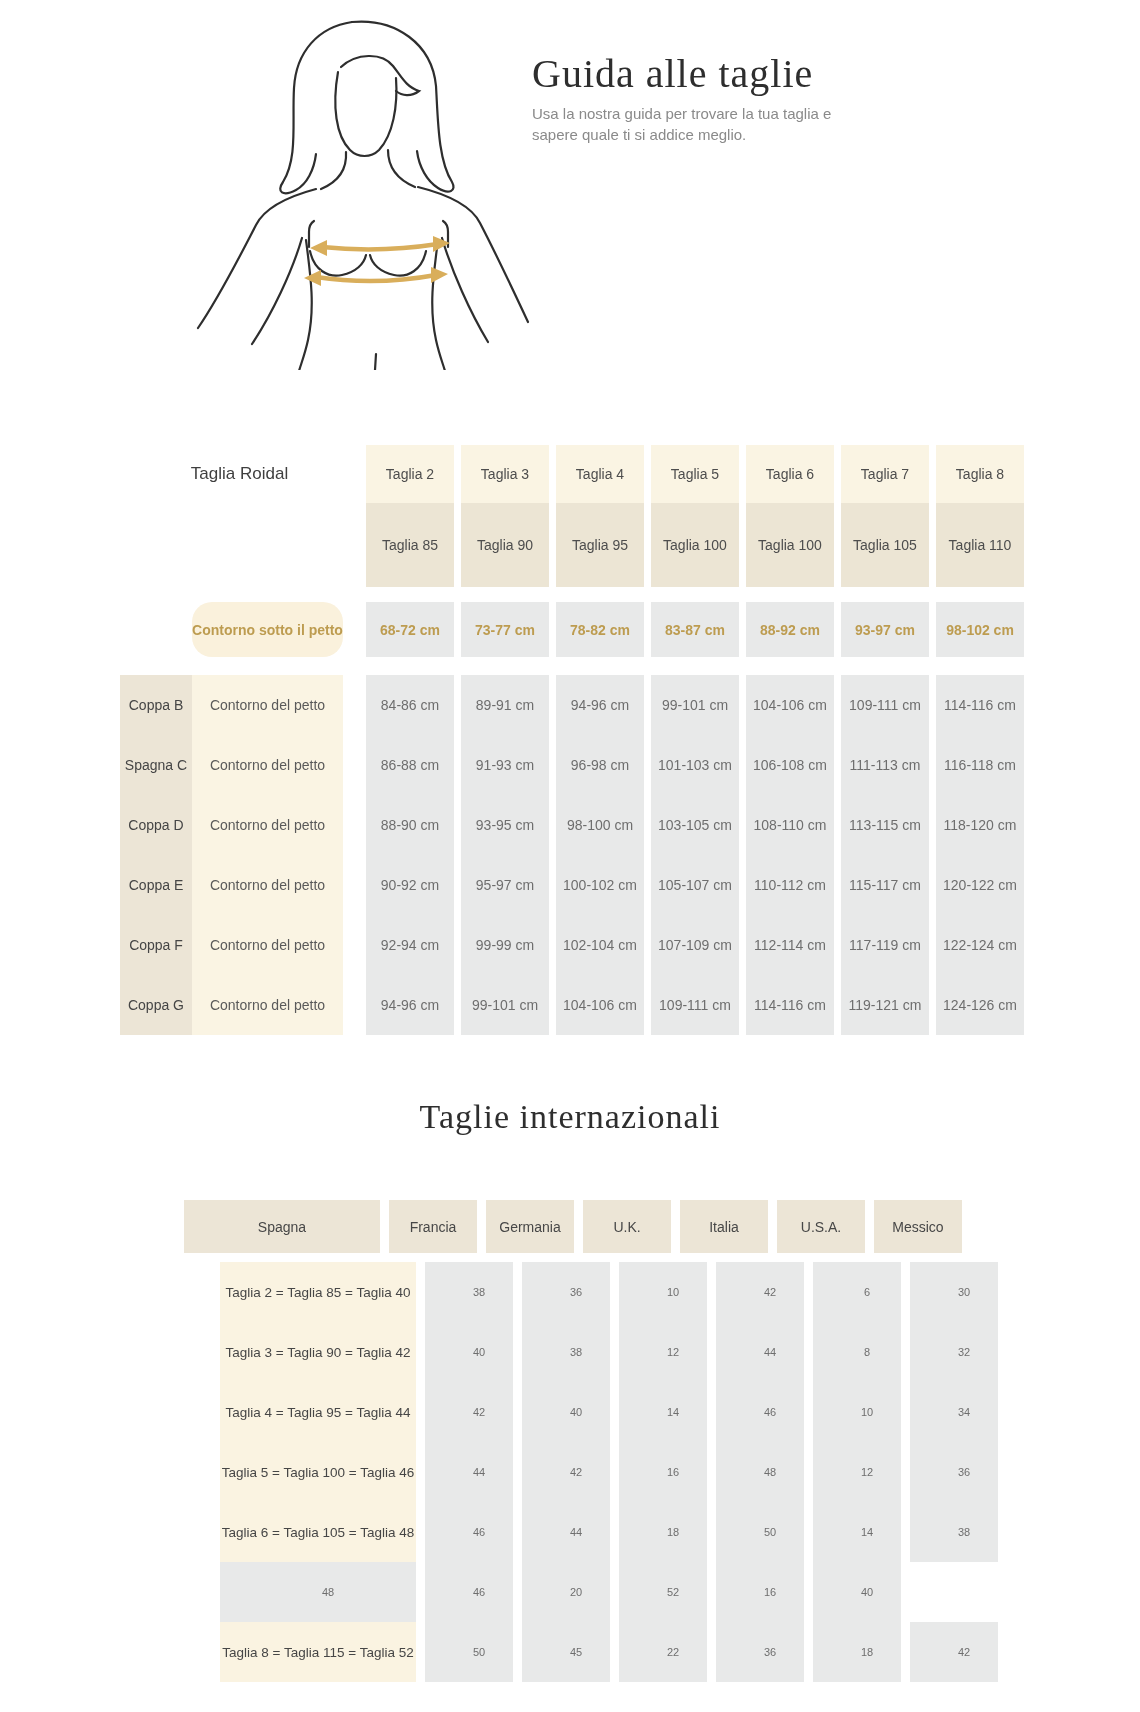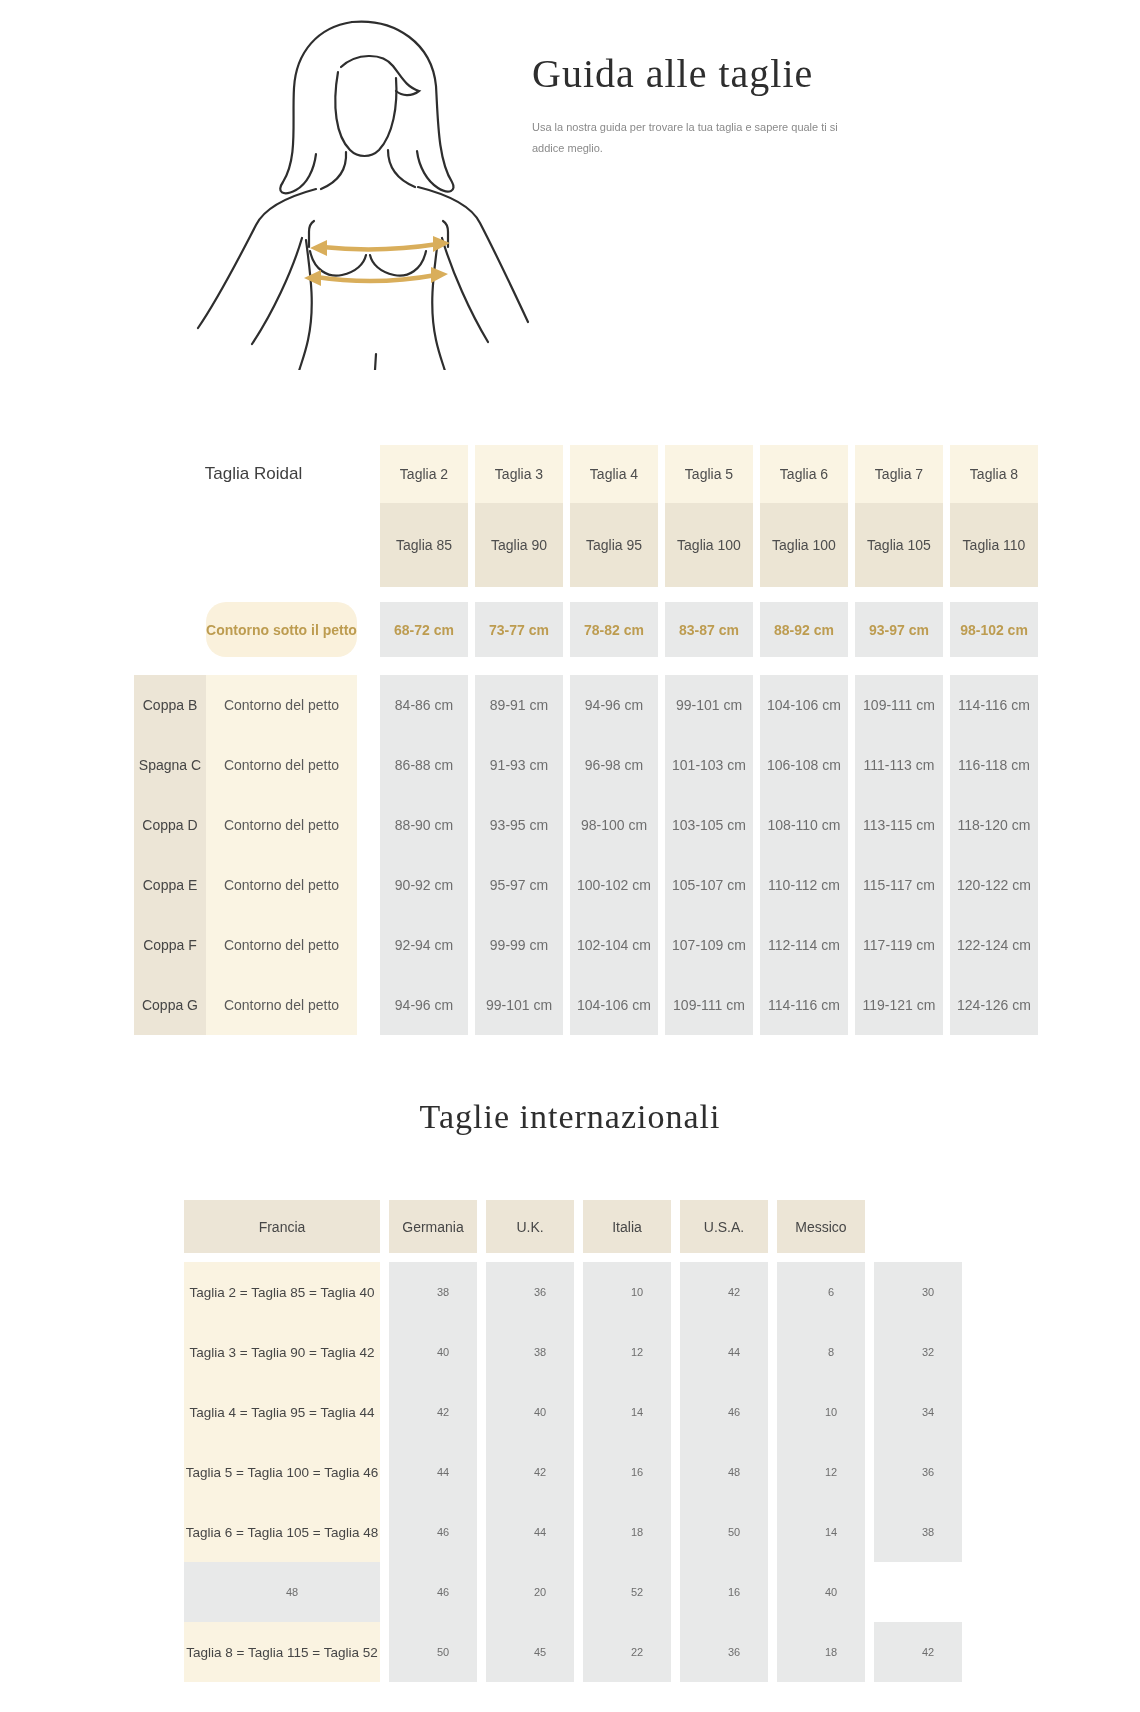--- a/index.html
+++ b/index.html
@@ -3,25 +3,25 @@
 <meta charset="utf-8">
 <style>
   * { margin:0; padding:0; box-sizing:border-box; }
   body { background:#ffffff; font-family:"Liberation Sans", sans-serif; }
   .page { position:relative; width:1140px; height:1712px; background:#fff; overflow:hidden; }
 
   
   .hero-figure { position:absolute; left:170px; top:10px; width:360px; height:360px; }
   .hero-title { position:absolute; left:532px; top:50px; font-family:"Liberation Serif", serif;
                 font-weight:400; font-size:40px; color:#2e2e2e; letter-spacing:1px; }
-  .hero-sub { position:absolute; left:532px; top:103px; width:340px; font-size:11px;
-              line-height:21px; color:#8a8a8a;margin-top:14px; }
+  .hero-sub { position:absolute; left:532px; top:103px; width:340px; font-size:15px;
+              line-height:21px; color:#8a8a8a; }
 
   
-  .table1 { position:absolute; left:134px; top:445px; }
+  .table1 { position:absolute; left:120px; top:445px; }
   .t1row { display:grid; grid-template-columns:239px repeat(7,88px); column-gap:7px; }
   .labelpair { display:flex; }
   .lp-a { width:72px; flex:none; display:flex; align-items:center; justify-content:center; }
   .lp-b { width:151px; flex:none; display:flex; align-items:center; justify-content:center; }
   .cell { display:flex; align-items:center; justify-content:center; font-size:14px; }
   .h1 { height:58px; } .h2 { height:84px; }
   .cream  { background:#faf4e3; color:#4d4d4d; }
   .beige  { background:#ece5d4; color:#4d4d4d; }
   .gray   { background:#e8e9e9; color:#6e6e6e; }
   .corner { font-size:17px; color:#3f3f3f; justify-content:center; }
@@ -34,21 +34,21 @@
   .cuprow .lp-b { background:#faf4e3; color:#5a5a5a; font-size:14px; }
 
   
   .intl-title { position:absolute; left:0; top:1098px; width:1140px; text-align:center;
                 font-family:"Liberation Serif", serif; font-weight:400; font-size:34px;
                 color:#2e2e2e; letter-spacing:1px; }
   .table2 { position:absolute; left:184px; top:1200px; }
   .t2row { display:grid; grid-template-columns:196px repeat(6,88px); column-gap:9px; }
   .t2head { height:53px; margin-bottom:9px; }
   .t2head .cell { background:#ece5d6; color:#474747; font-size:14px; }
-  .t2data { height:60px; }
+  .t2data { height:60px;margin-left:36px; }
   .t2label { background:#faf3e1; color:#464646; font-size:13.5px; }
   .t2val { font-size:11px;padding-left:20px; }
 </style>
 </head>
 <body>
 
 <div class="page">
 
   <svg class="hero-figure" viewBox="0 0 360 360" xmlns="http://www.w3.org/2000/svg">
     <g fill="none" stroke="#2e2e2e" stroke-width="2.2" stroke-linecap="round">
@@ -224,20 +224,21 @@
       <div class="cell gray">124-126 cm</div>
     </div>
 
   </div>
 
   <div class="intl-title">Taglie internazionali</div>
 
   <div class="table2">
 
     <div class="t2row t2head">
+      <div class="cell">Spagna</div>
       <div class="cell">Francia</div>
       <div class="cell">Germania</div>
       <div class="cell">U.K.</div>
       <div class="cell">Italia</div>
       <div class="cell">U.S.A.</div>
       <div class="cell">Messico</div>
     </div>
 
     <div class="t2row t2data">
       <div class="cell t2label">Taglia 2 = Taglia 85 = Taglia 40</div>

